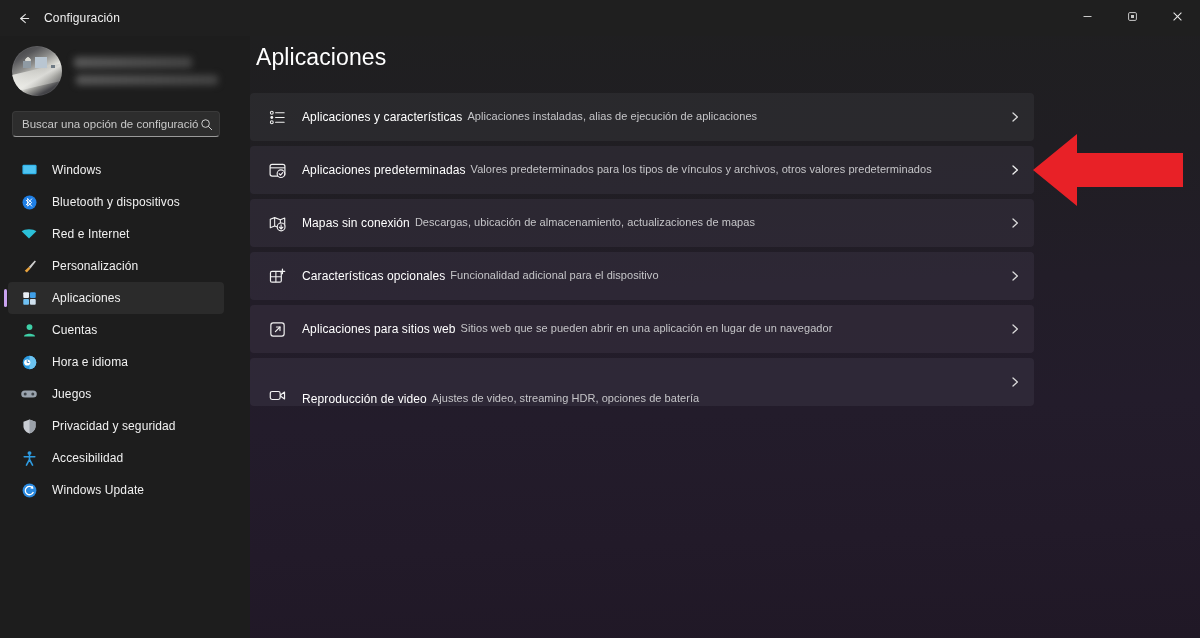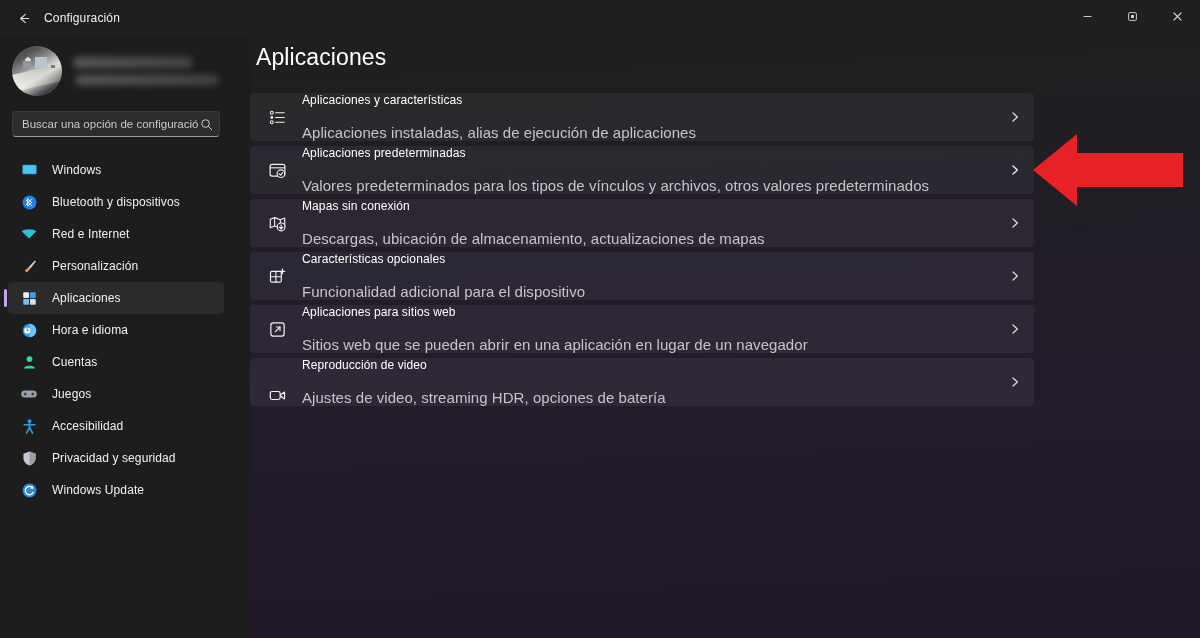--- a/index.html
+++ b/index.html
@@ -208,28 +208,28 @@
   .card:nth-child(6) { background: rgba(58,51,68,0.52); align-items: flex-end; }
   .card:nth-child(7) { background: rgba(58,51,69,0.52); }
   .card:nth-child(8) { background: rgba(59,51,70,0.52); }
 
   .card-ico {
     flex: 0 0 22px;
     width: 22px; height: 22px;
     display: flex; align-items: center; justify-content: center;
     margin-right: 14px;
   }
-  .card-txt { display: flex; flex-direction: column; gap: 17px; }
+  .card-txt { display: flex; flex-direction: row; gap: 5px; }
   .card-title {
     font-size: 12px;
     color: #ffffff;
     letter-spacing: .1px;
   }
   .card-sub {
-    font-size: 15px;
+    font-size: 11px;
     color: #c5c5c8;
     letter-spacing: .05px;
   }
   .card-chev {
     position: absolute;
     right: 11px; top: 50%;
     transform: translateY(-50%);
     width: 16px; height: 16px;
     display: flex; align-items: center; justify-content: center;
   }
@@ -345,68 +345,68 @@
             <rect x="2.4" y="9.5" width="6.1" height="6.1" rx="1" fill="#6fc0f2"></rect>
             <rect x="9.5" y="9.5" width="6.1" height="6.1" rx="1" fill="#cfe0ee"></rect>
           </svg>
         </span>
         <span class="nav-label">Aplicaciones</span>
       </div>
 
       <div class="navitem">
         <span class="nav-ico">
           <svg width="17" height="17" viewBox="0 0 18 18" aria-hidden="true">
+            <circle cx="9" cy="5.4" r="3.1" fill="#3fd0a8"></circle>
+            <path d="M3.2 15.4 C3.2 11.6 14.8 11.6 14.8 15.4 Z" fill="#3fd0a8"></path>
+          </svg>
+        </span>
+        <span class="nav-label">Cuentas</span>
+      </div>
+
+      <div class="navitem">
+        <span class="nav-ico">
+          <svg width="17" height="17" viewBox="0 0 18 18" aria-hidden="true">
             <circle cx="9" cy="9" r="7.2" fill="#2b9ae0"></circle>
             <path d="M9 1.8 A7.2 7.2 0 0 1 9 16.2 Z" fill="#6cc3f0"></path>
             <circle cx="6.6" cy="9" r="3.3" fill="#ffffff"></circle>
             <path d="M6.6 6.9 V9 H8.3" stroke="#2b7bc0" stroke-width=".95" fill="none" stroke-linecap="round"></path>
           </svg>
         </span>
         <span class="nav-label">Hora e idioma</span>
       </div>
 
       <div class="navitem">
         <span class="nav-ico">
-          <svg width="17" height="17" viewBox="0 0 18 18" aria-hidden="true">
-            <circle cx="9" cy="5.4" r="3.1" fill="#3fd0a8"></circle>
-            <path d="M3.2 15.4 C3.2 11.6 14.8 11.6 14.8 15.4 Z" fill="#3fd0a8"></path>
-          </svg>
-        </span>
-        <span class="nav-label">Cuentas</span>
-      </div>
-
-      <div class="navitem">
-        <span class="nav-ico">
           <svg width="18" height="18" viewBox="0 0 18 18" aria-hidden="true">
             <rect x="1.2" y="5.4" width="15.6" height="7.2" rx="3.6" fill="#9aa3ad"></rect>
             <circle cx="5.2" cy="9" r="1.5" fill="#3d4349"></circle>
             <circle cx="12.8" cy="9" r="1.5" fill="#3d4349"></circle>
           </svg>
         </span>
         <span class="nav-label">Juegos</span>
       </div>
 
       <div class="navitem">
         <span class="nav-ico">
           <svg width="17" height="17" viewBox="0 0 18 18" aria-hidden="true">
+            <path d="M9 1.6 L15.4 4 V8.8 C15.4 12.6 12.4 15.4 9 16.4 C5.6 15.4 2.6 12.6 2.6 8.8 V4 Z" fill="#c8ccd2"></path>
+            <path d="M9 1.6 L15.4 4 V8.8 C15.4 12.6 12.4 15.4 9 16.4 Z" fill="#9aa0a8"></path>
+          </svg>
+        </span>
+        <span class="nav-label">Privacidad y seguridad</span>
+      </div>
+
+      <div class="navitem">
+        <span class="nav-ico">
+          <svg width="17" height="17" viewBox="0 0 18 18" aria-hidden="true">
             <circle cx="9" cy="3.3" r="2.1" fill="#2e9be0"></circle>
             <path d="M9 6 L9 10 M3.4 7.2 L14.6 7.2 M9 10 L5.8 16 M9 10 L12.2 16" stroke="#2e9be0" stroke-width="1.7" stroke-linecap="round" fill="none"></path>
           </svg>
         </span>
         <span class="nav-label">Accesibilidad</span>
-      </div>
-
-      <div class="navitem">
-        <span class="nav-ico">
-          <svg width="17" height="17" viewBox="0 0 18 18" aria-hidden="true">
-            <path d="M9 1.6 L15.4 4 V8.8 C15.4 12.6 12.4 15.4 9 16.4 C5.6 15.4 2.6 12.6 2.6 8.8 V4 Z" fill="#c8ccd2"></path>
-            <path d="M9 1.6 L15.4 4 V8.8 C15.4 12.6 12.4 15.4 9 16.4 Z" fill="#9aa0a8"></path>
-          </svg>
-        </span>
-        <span class="nav-label">Privacidad y seguridad</span>
       </div>
 
       <div class="navitem">
         <span class="nav-ico">
           <svg width="17" height="17" viewBox="0 0 18 18" aria-hidden="true">
             <circle cx="9" cy="9" r="7.3" fill="#2b8ae0"></circle>
             <path d="M12.6 6.6 A4.4 4.4 0 1 0 13.1 10.6" fill="none" stroke="#ffffff" stroke-width="1.35"></path>
             <path d="M12.2 3.9 L13.2 7.1 L9.9 7.0 Z" fill="#ffffff"></path>
           </svg>
         </span>

